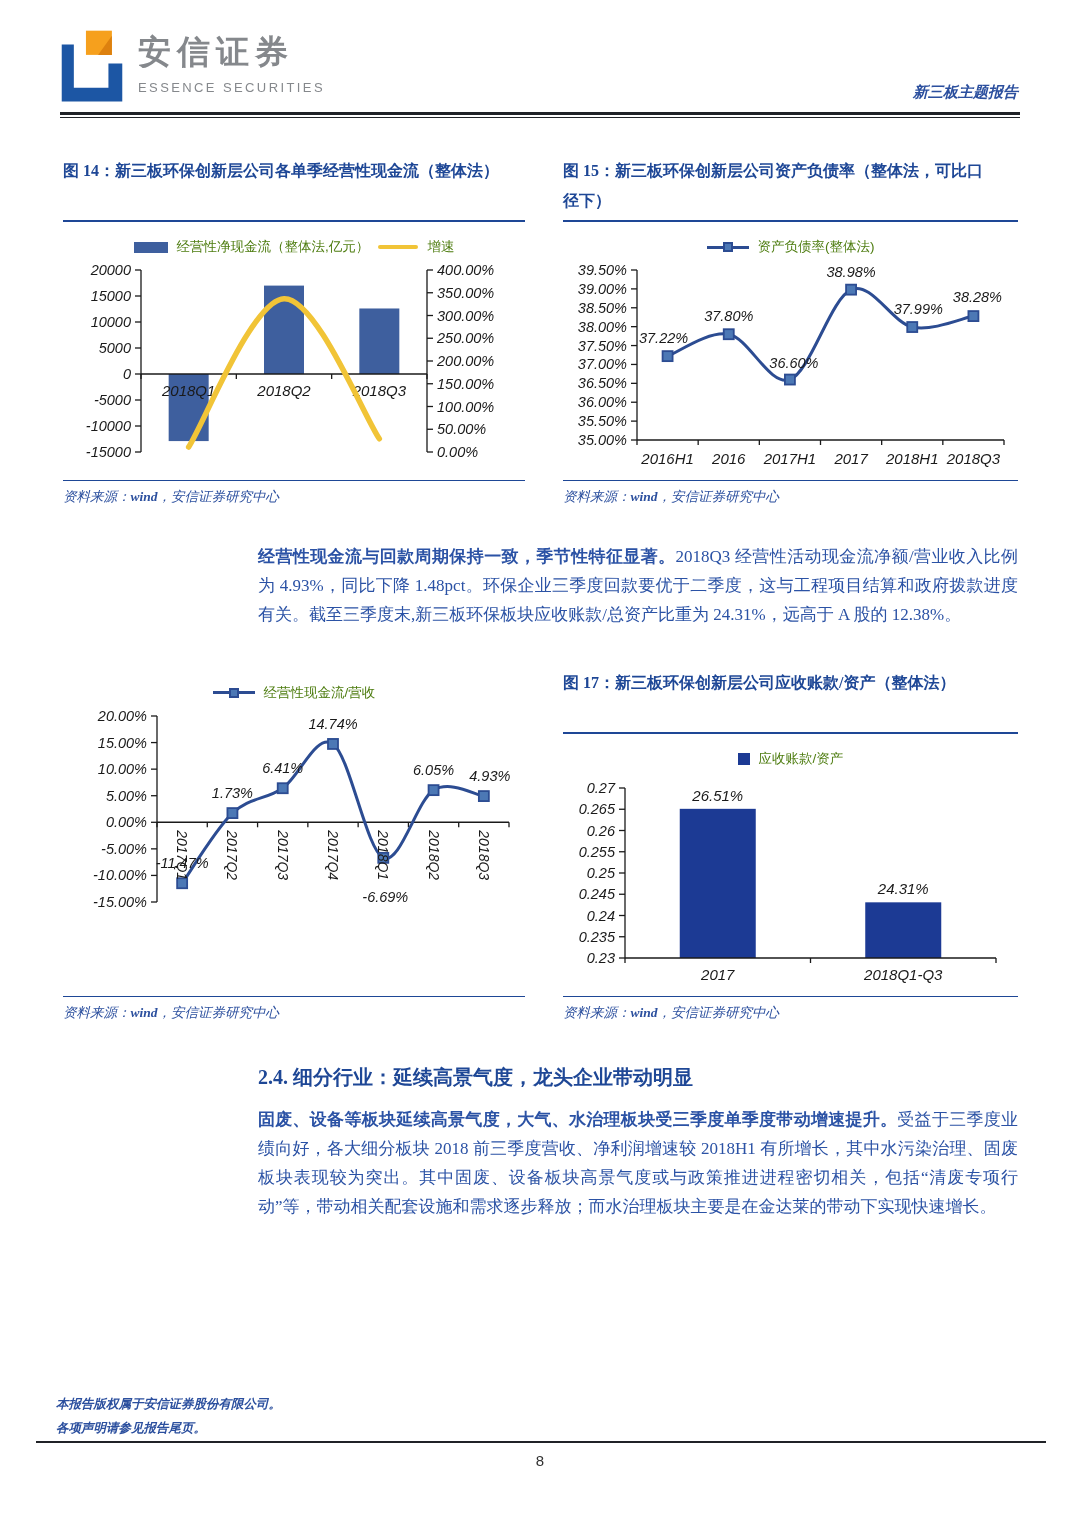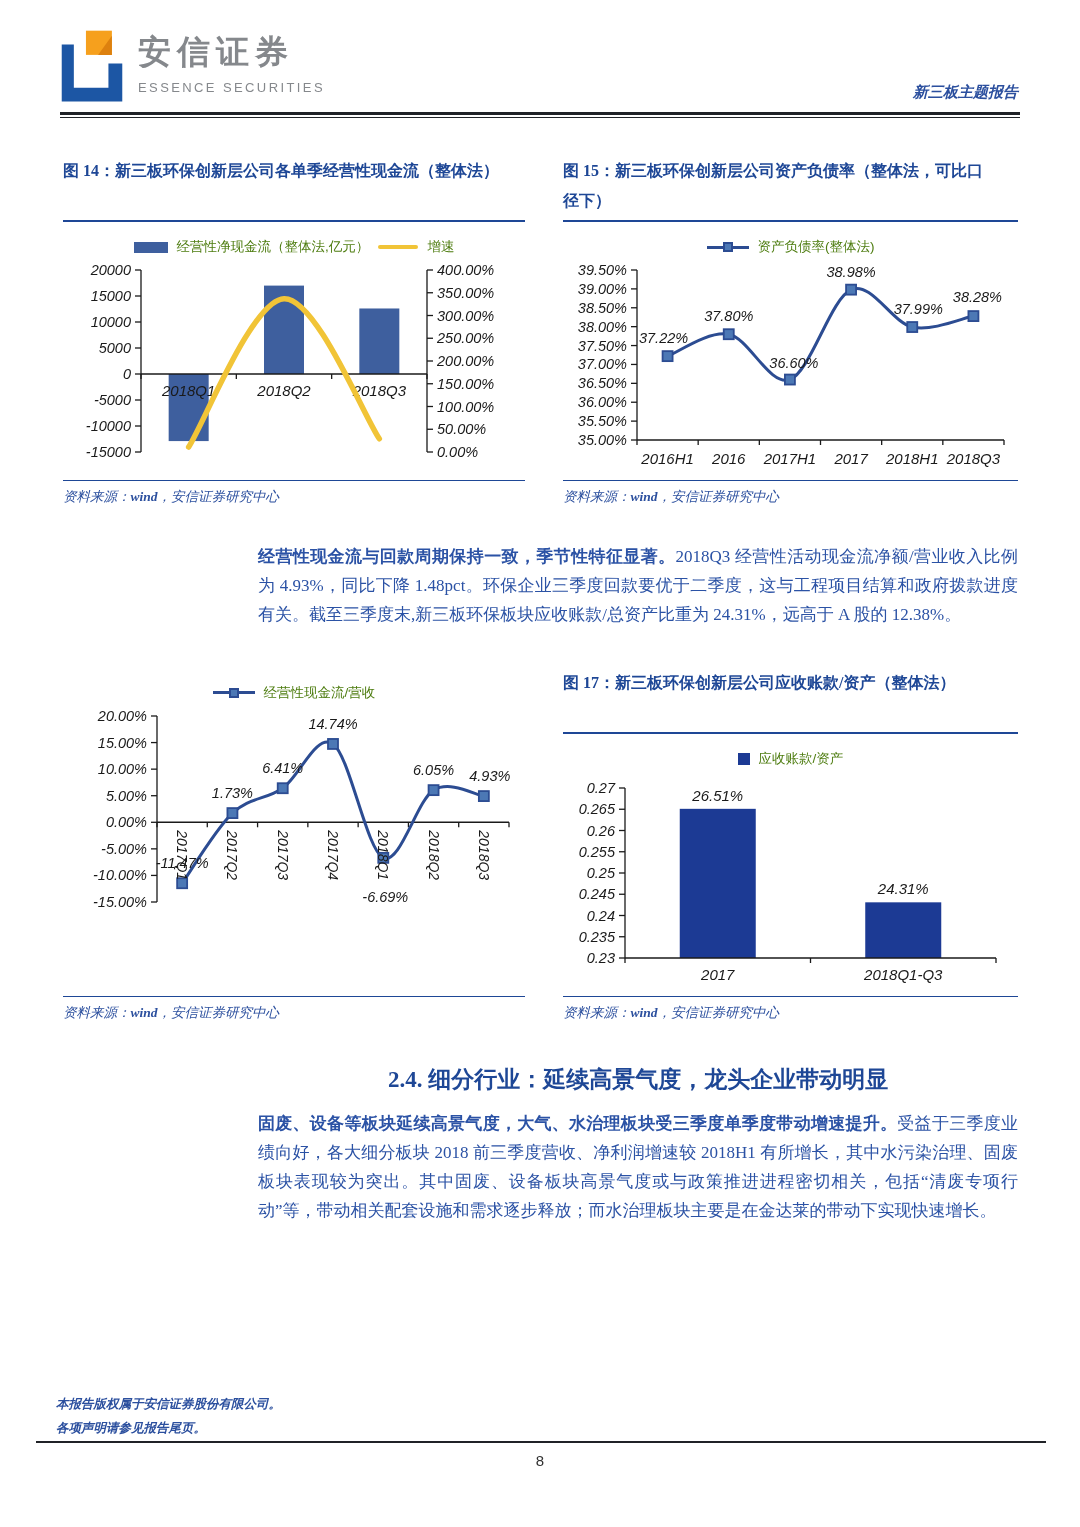--- a/index.html
+++ b/index.html
@@ -36,21 +36,21 @@
   .chart{margin-top:4px;font-style:italic;}
   .source{margin-top:auto;border-top:1.5px solid #1E4796;padding-top:7px;
           font-family:"Liberation Serif",serif;font-style:italic;font-size:13.5px;color:#2B4F9E;}
   .source b{font-weight:700;}
 
   
   .para{font-family:"Liberation Serif",serif;font-size:17px;line-height:1.72;color:#2B52A5;
         margin:36px 62px 0 258px;text-align:justify;}
   .para b{font-weight:700;}
   .sec{margin:42px 62px 0 258px;}
-  .sec-h{font-family:"Liberation Serif",serif;font-size:23px;font-weight:700;color:#1E4796;margin:0;text-align:center;}
+  .sec-h{font-family:"Liberation Serif",serif;font-size:20px;font-weight:700;color:#1E4796;margin:0;}
   .sec .para{margin:14px 0 0 0;}
 
   
   .footer-rule{position:absolute;left:36px;right:34px;top:1441px;height:2px;background:#202227;}
   .footer-text{position:absolute;left:56px;top:1392px;font-family:"Liberation Serif",serif;
                font-style:italic;font-weight:700;font-size:12.5px;color:#2B4F9E;line-height:1.95;}
   .page-num{position:absolute;left:0;right:0;top:1452px;text-align:center;font-size:15px;color:#333;}
 
   svg text{font-family:"Liberation Sans",sans-serif;}
 </style>

